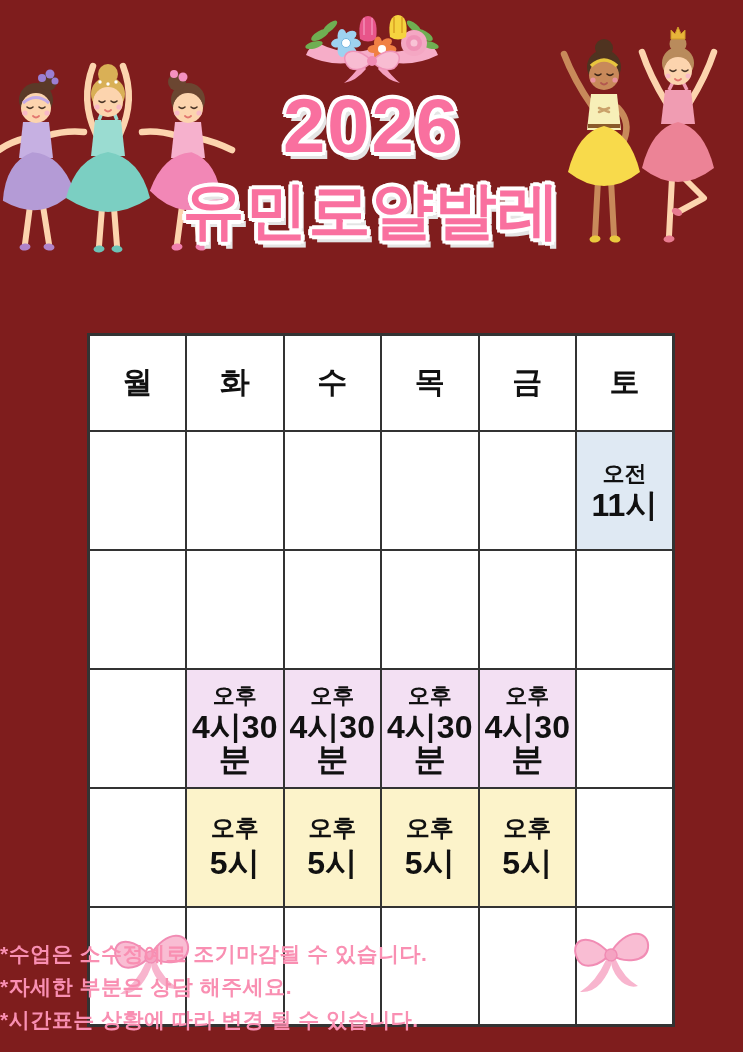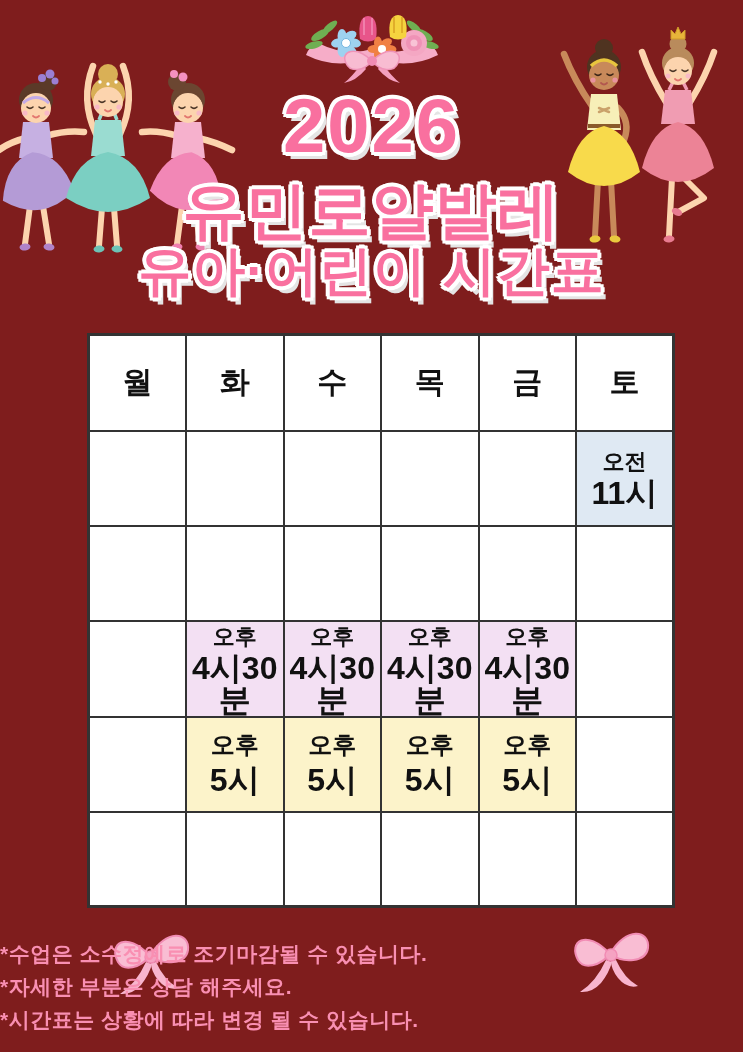--- a/index.html
+++ b/index.html
@@ -45,21 +45,21 @@
     border:3px solid var(--grid-line);
   }
   .timetable th,.timetable td{
     border:2px solid var(--grid-line);
     text-align:center;vertical-align:middle;
     color:#111;font-weight:bold;
     padding:0;
   }
   .timetable col{width:97.5px;}
   .timetable th{height:96px;font-size:30px;background:#fff;}
-  .timetable td{height:95px;background:#fff;}
+  .timetable td{height:119px;background:#fff;}
   td.bg-blue{background:var(--cell-blue);}
   td.bg-pink{background:var(--cell-pink);}
   td.bg-yellow{background:var(--cell-yellow);}
   .cell-l1{font-size:22px;line-height:30px;}
   .cell-l2{font-size:32px;line-height:32px;}
   td.bg-yellow .cell-l1{font-size:24px;line-height:32px;}
   td.bg-yellow .cell-l2{font-size:32px;line-height:38px;}
 
   
   .notes{
@@ -241,21 +241,20 @@
       <path d="M143,31 L143,22 L147,26 L150,19 L153,26 L157,22 L157,31 Z" fill="#e8b43a" stroke="#d09a28" stroke-width="1"></path>
       <path d="M142,62 q3,2.8 6,0 M154,62 q3,2.8 6,0" stroke="#4a3526" stroke-width="1.6" fill="none" stroke-linecap="round"></path>
       <circle cx="140" cy="68" r="2.5" fill="#f8b9c6"></circle>
       <circle cx="160" cy="68" r="2.5" fill="#f8b9c6"></circle>
       <path d="M147,71 q3,3 6,0" stroke="#e2766f" stroke-width="1.8" fill="none" stroke-linecap="round"></path>
     </g>
   </svg>
 
   <div class="title-line title-year">2026</div>
   <div class="title-line title-academy">유민로얄발레</div>
-  <div class="title-line title-subtitle">유아·어린이 시간표</div>
 
   <table class="timetable">
     <colgroup>
         <col>
         <col>
         <col>
         <col>
         <col>
         <col>
       </colgroup>

